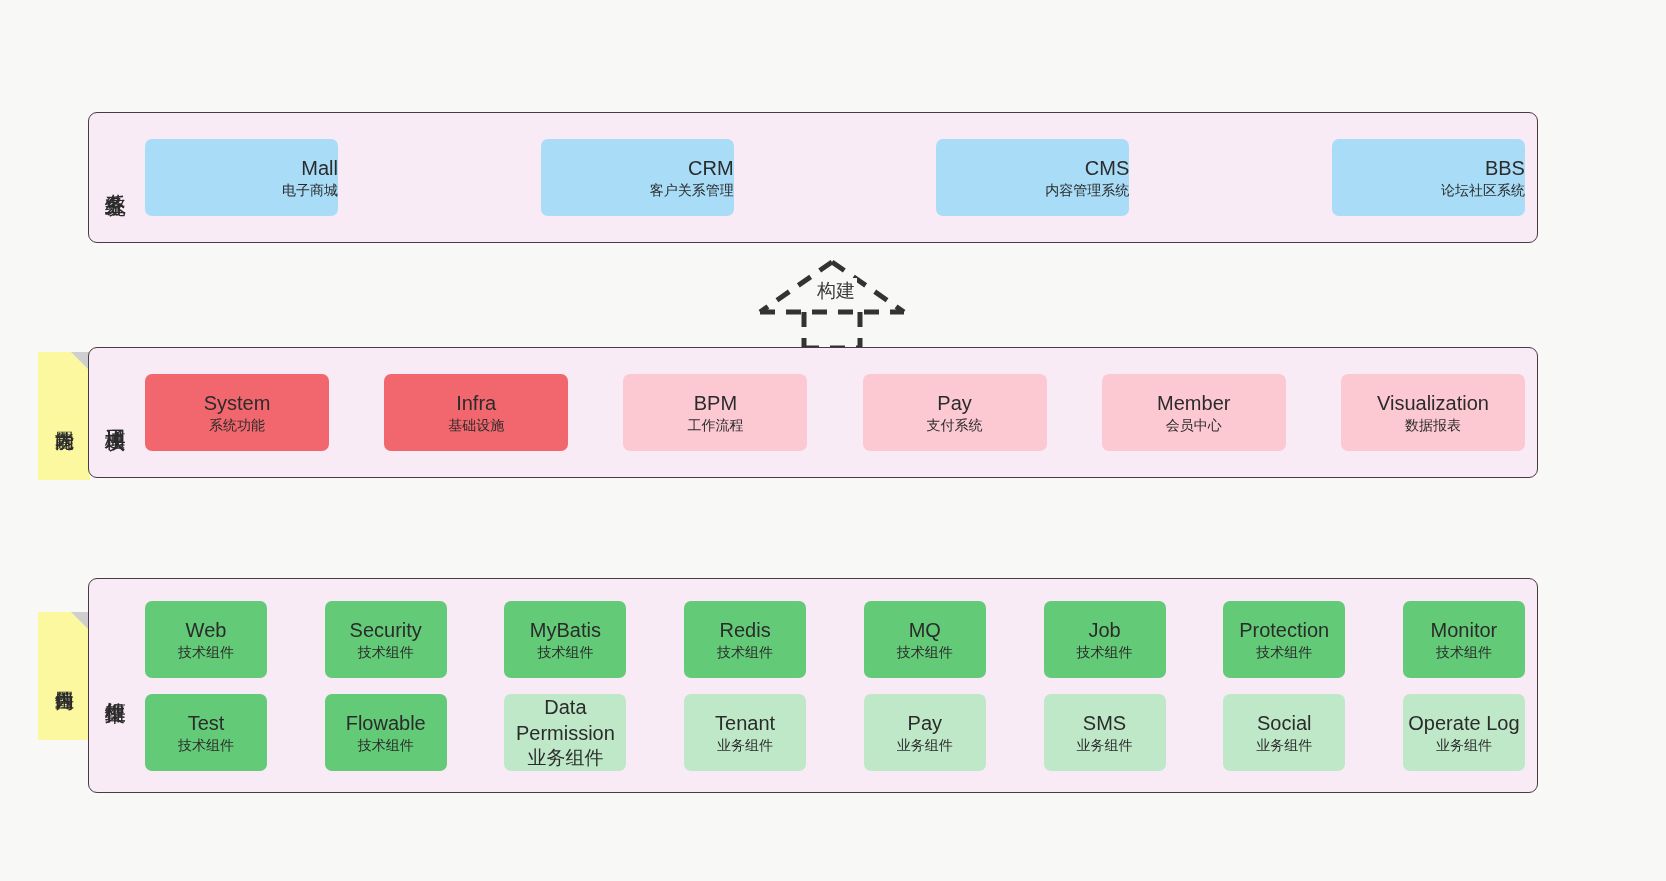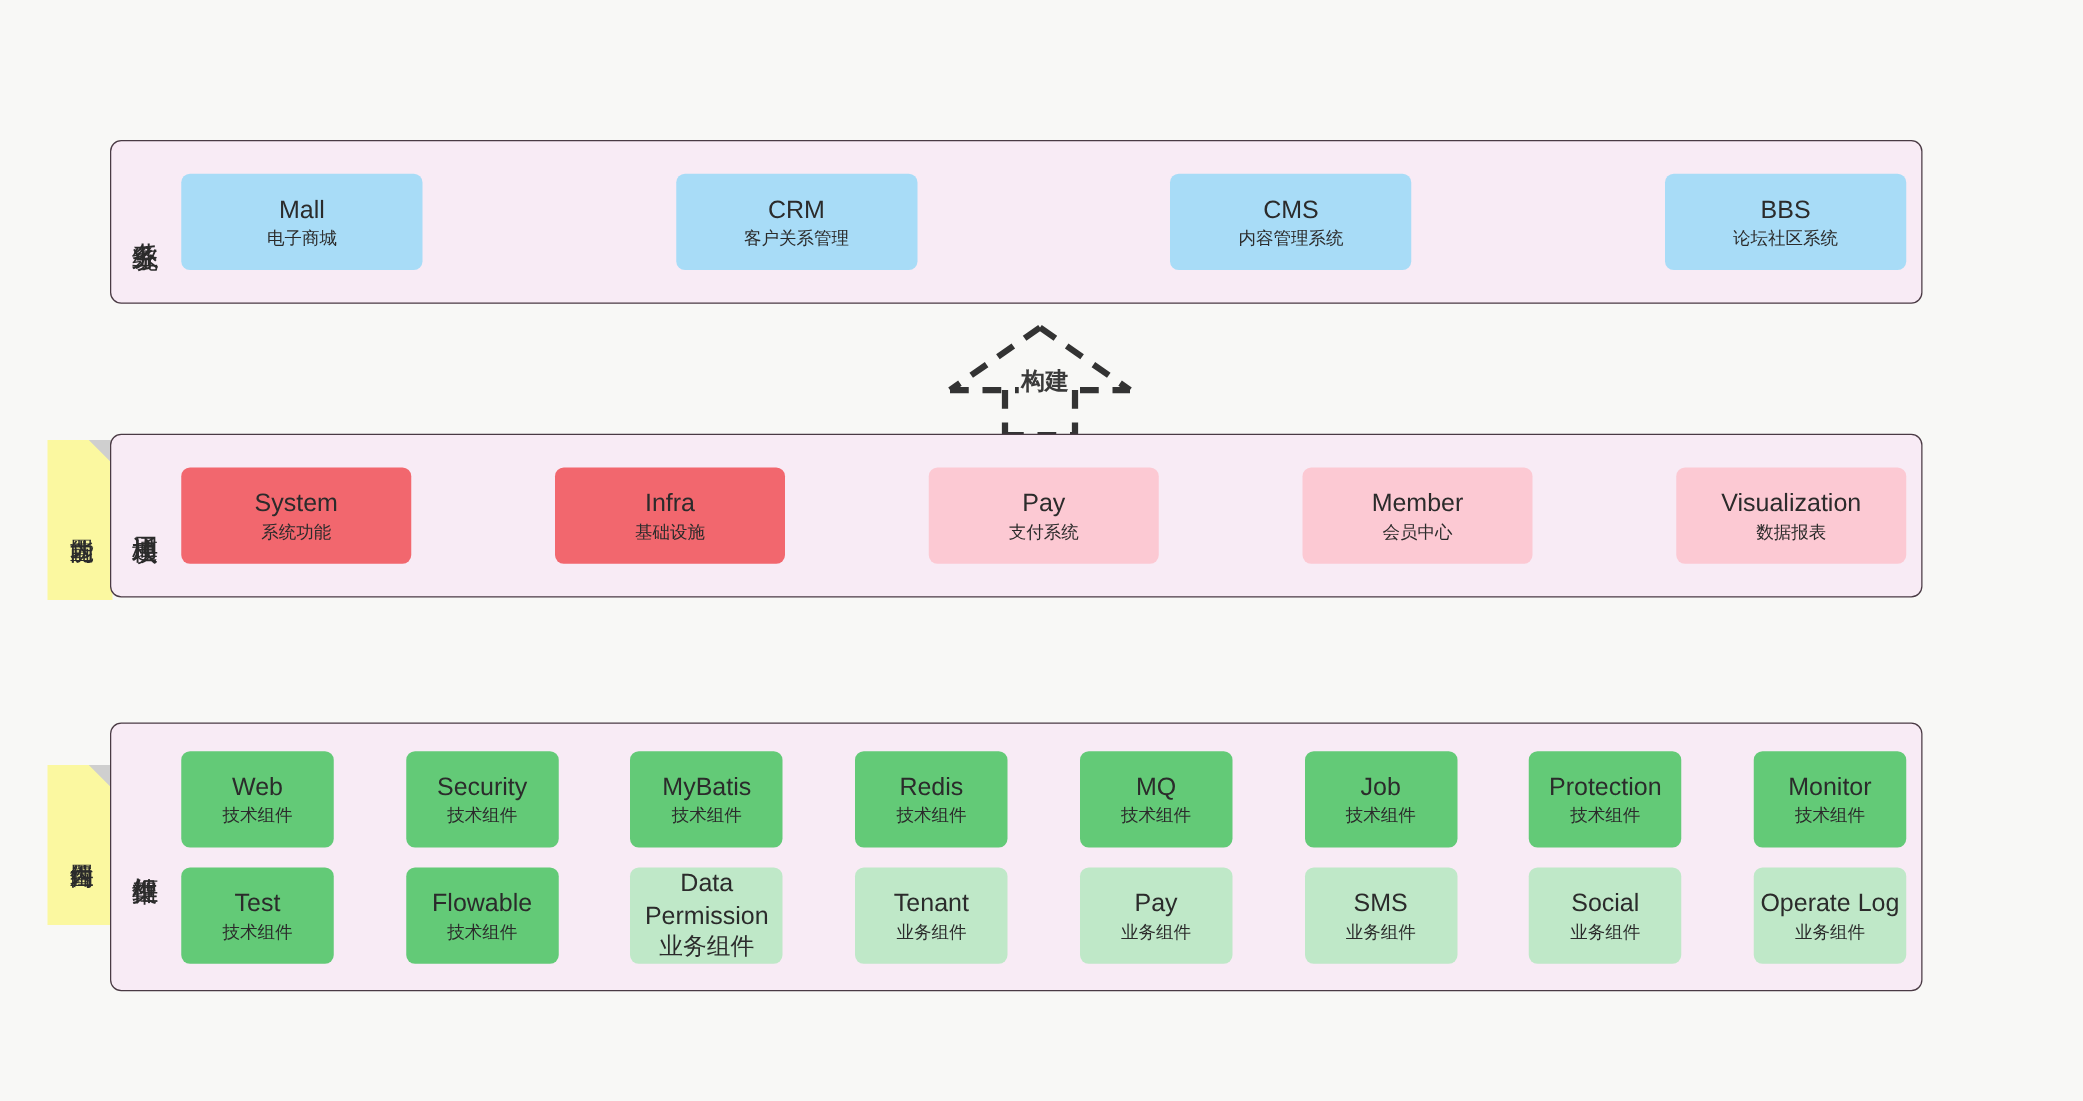--- a/index.html
+++ b/index.html
@@ -64,21 +64,21 @@
     justify-content: center;
     text-align: center;
     color: #2b2b2b;
     line-height: 1.3;
     user-select: none;
   }
   .box .en { font-size: 20px; }
   .box .cn { font-size: 14px; }
   .box .cn3 { font-size: 19px; }
 
-  .box-blue   { background: #a8dcf7; }
+  .box-blue   { background: #a8dcf7; align-items: flex-end; }
   .box-red    { background: #f2676e; }
   .box-pink   { background: #fcc9d3; }
   .box-green  { background: #63ca77; }
   .box-lgreen { background: #bfe8c8; }
 
   
   #layer-business { left: 88px; top: 112px; width: 1450px; height: 131px; }
   #layer-business .box { width: 193px; height: 77px; }
 
   
@@ -121,21 +121,21 @@
   .arrow-label {
     position: absolute;
     font-size: 19px;
     color: #3a3a3a;
     background: #f8f8f6;
     padding: 0 2px;
     white-space: nowrap;
     user-select: none;
   }
   #arrow-build { left: 752px; top: 258px; width: 160px; height: 92px; }
-  #arrow-build .arrow-label { left: 63px; top: 34px; font-weight: bold; }
+  #arrow-build .arrow-label { left: 63px; top: 20px; }
   #arrow-impl  { left: 766px; top: 492px; width: 160px; height: 92px; }
   #arrow-impl  .arrow-label { left: 63px; top: 34px; }
 </style>
 </head>
 <body>
 
 <div id="canvas">
 
   <div class="note" id="note-builtin-func">
     <span class="fold"></span>
@@ -189,20 +189,24 @@
       <div class="row">
         <div class="box box-red">
           <span class="en">System</span>
           <span class="cn">系统功能</span>
         </div>
         <div class="box box-red">
           <span class="en">Infra</span>
           <span class="cn">基础设施</span>
         </div>
         <div class="box box-pink">
+          <span class="en">BPM</span>
+          <span class="cn">工作流程</span>
+        </div>
+        <div class="box box-pink">
           <span class="en">Pay</span>
           <span class="cn">支付系统</span>
         </div>
         <div class="box box-pink">
           <span class="en">Member</span>
           <span class="cn">会员中心</span>
         </div>
         <div class="box box-pink">
           <span class="en">Visualization</span>
           <span class="cn">数据报表</span>

